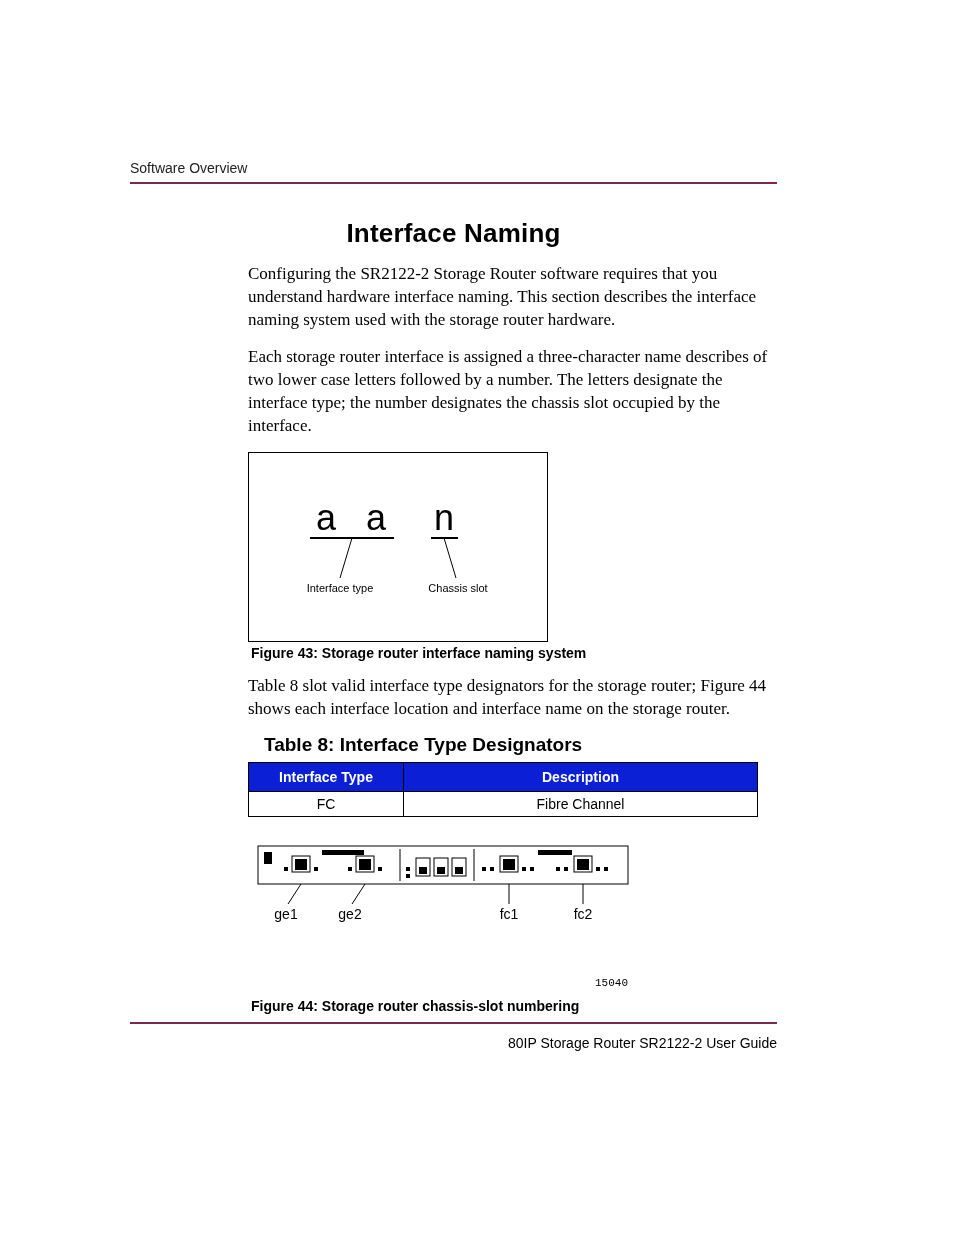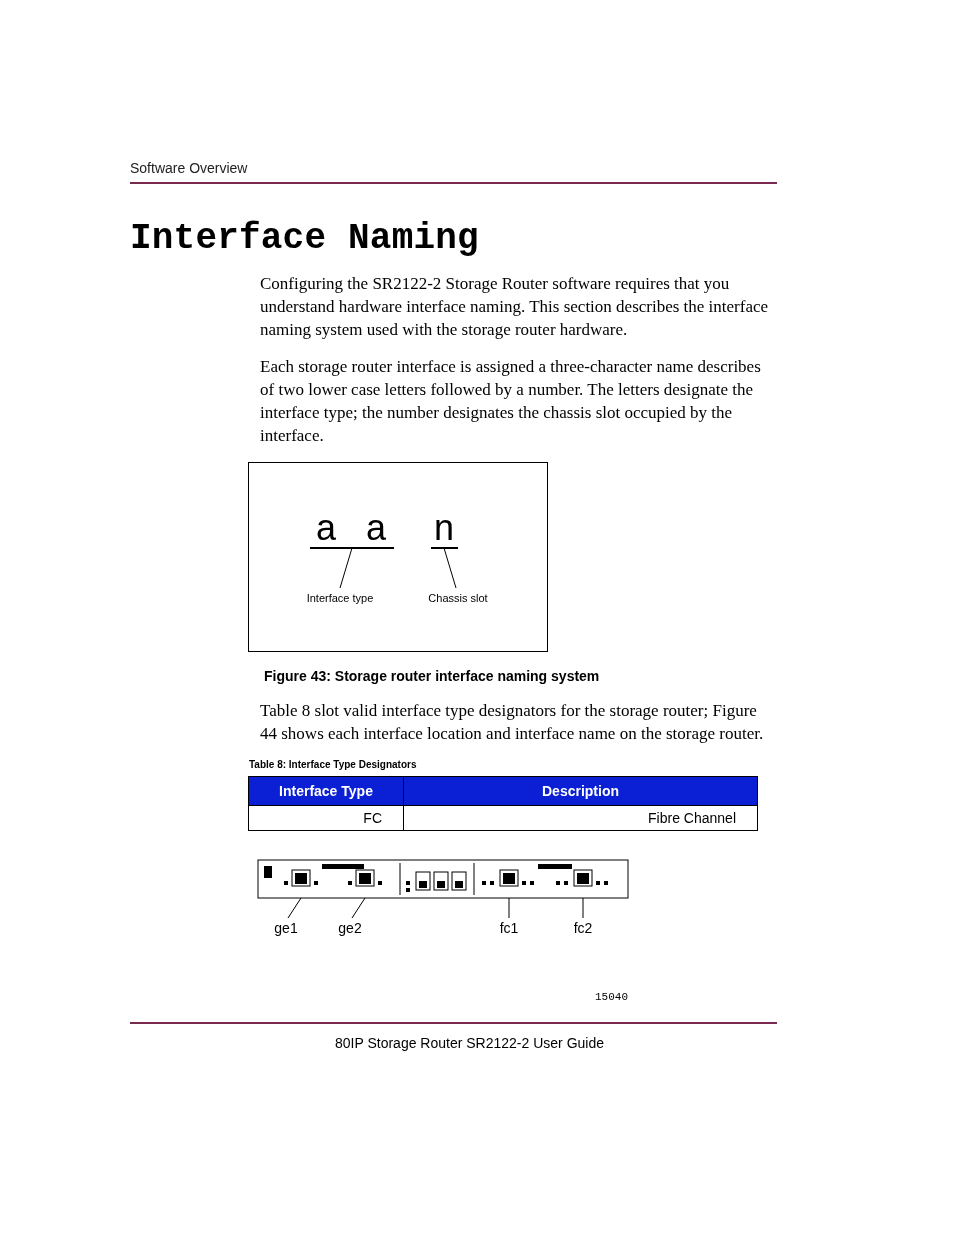--- a/index.html
+++ b/index.html
@@ -20,83 +20,84 @@
     font-size: 14px;
     color: #222;
     margin-bottom: 6px;
   }
   .header-rule {
     border: none;
     border-top: 2px solid #7a2a4f;
     margin: 0 0 34px 0;
   }
   h1.section {
-    font-family: Liberation Mono, monospace;
-    font-weight: 700;
-    font-size: 36px;
+    font-family: Liberation Sans, sans-serif;
+    font-weight: 700;
+    font-size: 26px;
     margin: 0 0 14px 0;
     letter-spacing: 0.2px;
+    text-align: center;
   }
   .body-indent { margin-left: 118px; }
   p.body {
     font-size: 17px;
     line-height: 1.35;
-    margin: 0 0 14px 12px;
+    margin: 0 0 14px 0;
   }
   .link { color: #000000; }
 
   
   .fig43 {
     margin: 12px 0 14px 0;
   }
   .fig-caption {
     font-family: Arial, Helvetica, sans-serif;
     font-weight: 700;
     font-size: 14px;
-    margin: 16px;
+    margin: 3px;
   }
   .fig43-box {
     display: block;
   }
   .label-font {
     font-family: Arial, Helvetica, sans-serif;
     font-size: 11px;
     fill: #000;
   }
   .big-letter {
     font-family: Arial, Helvetica, sans-serif;
     font-size: 36px;
     fill: #000;
   }
 
   
   .tbl-caption {
     font-family: Arial, Helvetica, sans-serif;
     font-weight: 700;
-    font-size: 10px;
-    margin: 12px 0 6px 1px;
+    font-size: 19px;
+    margin: 12px 0 6px 16px;
   }
   table.designators {
     border-collapse: collapse;
     width: 510px;
     font-family: Arial, Helvetica, sans-serif;
     font-size: 14px;
   }
   table.designators th {
     background: #0b1fd4;
     color: #fff;
     font-weight: 700;
     padding: 6px 8px;
     border: 1px solid #000;
     text-align: center;
   }
   table.designators td {
     border: 1px solid #000;
     padding: 4px 21px;
-    text-align: right;
+    text-align: center;
   }
   table.designators col.c1 { width: 155px; }
 
   
   .fig44 { margin: 24px 0 10px 0; }
   .port-label {
     font-family: Arial, Helvetica, sans-serif;
     font-size: 14px;
     fill: #000;
   }
@@ -112,21 +113,21 @@
     position: absolute;
     left: 130px; right: 130px; top: 1022px;
     border-top: 2px solid #7a2a4f;
   }
   .footer {
     position: absolute;
     left: 130px; right: 130px;
     top: 1035px;
     font-family: Arial, Helvetica, sans-serif;
     font-size: 14px;
-    display: flex; justify-content: center; margin-left: 32px;
+    display: flex; justify-content: flex-end; margin-left: 32px;
   }
 </style>
 </head>
 <body>
 
 <div class="page">
 
   <div class="running-head">Software Overview</div>
   <hr class="header-rule">
 
@@ -232,20 +233,21 @@
         <line x1="261" y1="43" x2="261" y2="63" stroke="#000"></line>
         <line x1="335" y1="43" x2="335" y2="63" stroke="#000"></line>
 
         <text class="port-label" x="38" y="78" text-anchor="middle">ge1</text>
         <text class="port-label" x="102" y="78" text-anchor="middle">ge2</text>
         <text class="port-label" x="261" y="78" text-anchor="middle">fc1</text>
         <text class="port-label" x="335" y="78" text-anchor="middle">fc2</text>
 
         <text class="small-id" x="380" y="145" text-anchor="end">15040</text>
       </svg>
+      <p class="fig-caption">Figure 44:  Storage router chassis-slot numbering</p>
     </div>
 
   </div>
 
   <div class="footer-rule"></div>
   <div class="footer">
     <span>80</span>
     <span>IP Storage Router SR2122-2 User Guide</span>
   </div>
 

